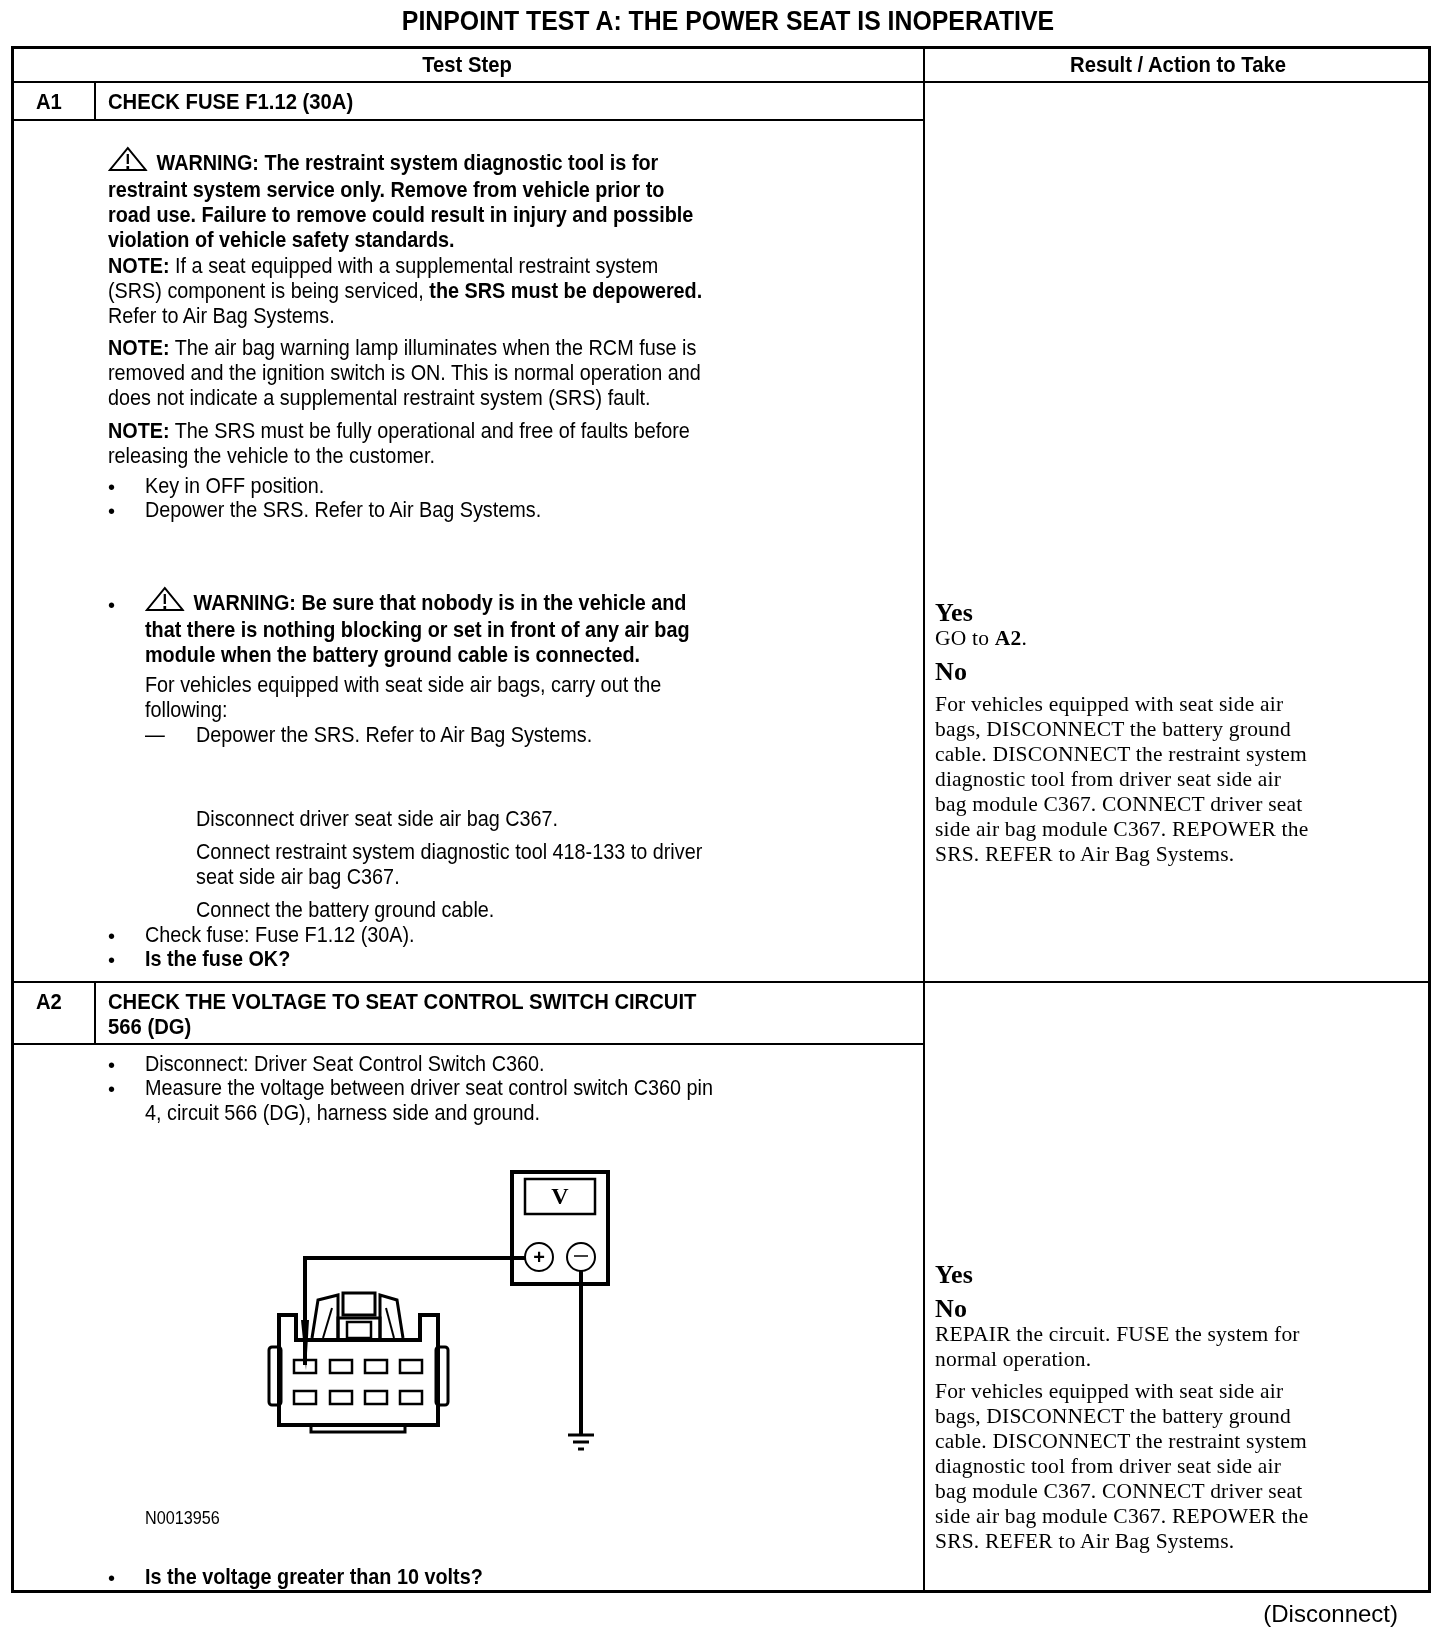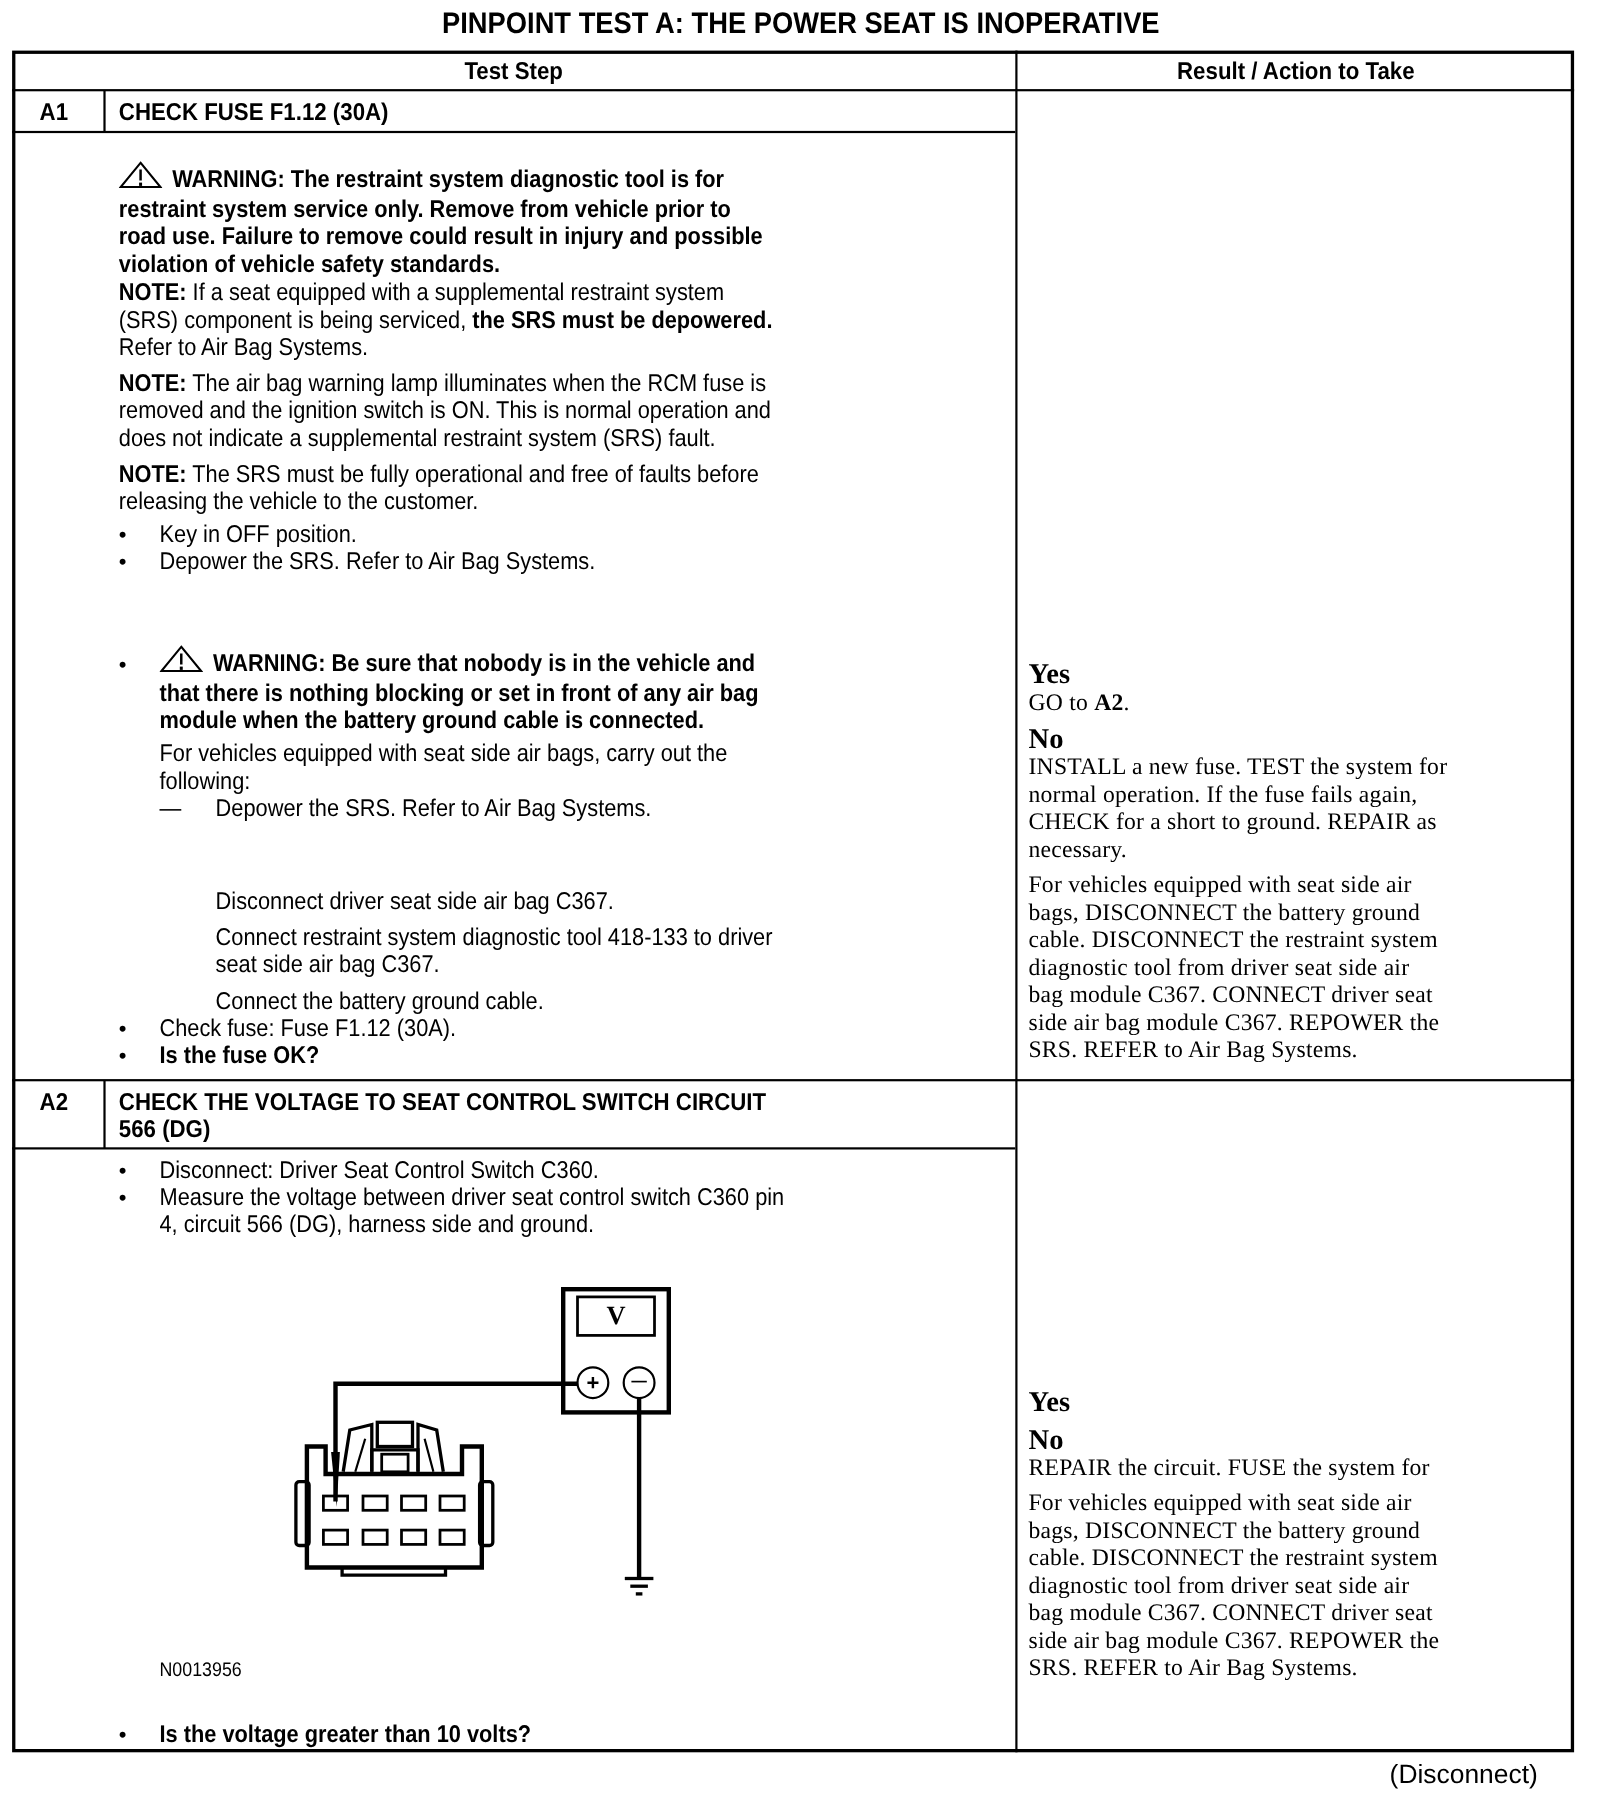--- a/index.html
+++ b/index.html
@@ -125,26 +125,20 @@
 
 <div class="bullet" style="left:108px; top:925px;">•</div>
 <div class="txt" style="left:145px; top:922px;">Check fuse: Fuse F1.12 (30A).</div>
 <div class="bullet" style="left:108px; top:949px;">•</div>
 <div class="txt b" style="left:145px; top:946px;">Is the fuse OK?</div>
 
 <div class="res" style="left:935px; top:600px;">
   <div class="res-h">Yes</div>
   <div><span>GO to </span><b>A2</b><span>.</span></div>
   <div class="res-h" style="margin-top:8px;">No</div>
-  <div>
-    <div>INSTALL a new fuse. TEST the system for</div>
-    <div>normal operation. If the fuse fails again,</div>
-    <div>CHECK for a short to ground. REPAIR as</div>
-    <div>necessary.</div>
-  </div>
   <div style="margin-top:7px;">
     <div>For vehicles equipped with seat side air</div>
     <div>bags, DISCONNECT the battery ground</div>
     <div>cable. DISCONNECT the restraint system</div>
     <div>diagnostic tool from driver seat side air</div>
     <div>bag module C367. CONNECT driver seat</div>
     <div>side air bag module C367. REPOWER the</div>
     <div>SRS. REFER  to Air Bag Systems.</div>
   </div>
 </div>
@@ -210,20 +204,21 @@
 <div class="fig-label" style="left:145px; top:1508px;">N0013956</div>
 
 <div class="bullet" style="left:108px; top:1567px;">•</div>
 <div class="txt b" style="left:145px; top:1564px;">Is the voltage greater than 10 volts?</div>
 
 <div class="res" style="left:935px; top:1262px;">
   <div class="res-h">Yes</div>
   <div class="res-h" style="margin-top:8px;">No</div>
   <div>
     <div>REPAIR the circuit. FUSE the system for</div>
+    <div>normal operation.</div>
   </div>
   <div style="margin-top:7px;">
     <div>For vehicles equipped with seat side air</div>
     <div>bags, DISCONNECT the battery ground</div>
     <div>cable. DISCONNECT the restraint system</div>
     <div>diagnostic tool from driver seat side air</div>
     <div>bag module C367. CONNECT driver seat</div>
     <div>side air bag module C367. REPOWER the</div>
     <div>SRS. REFER  to Air Bag Systems.</div>
   </div>

